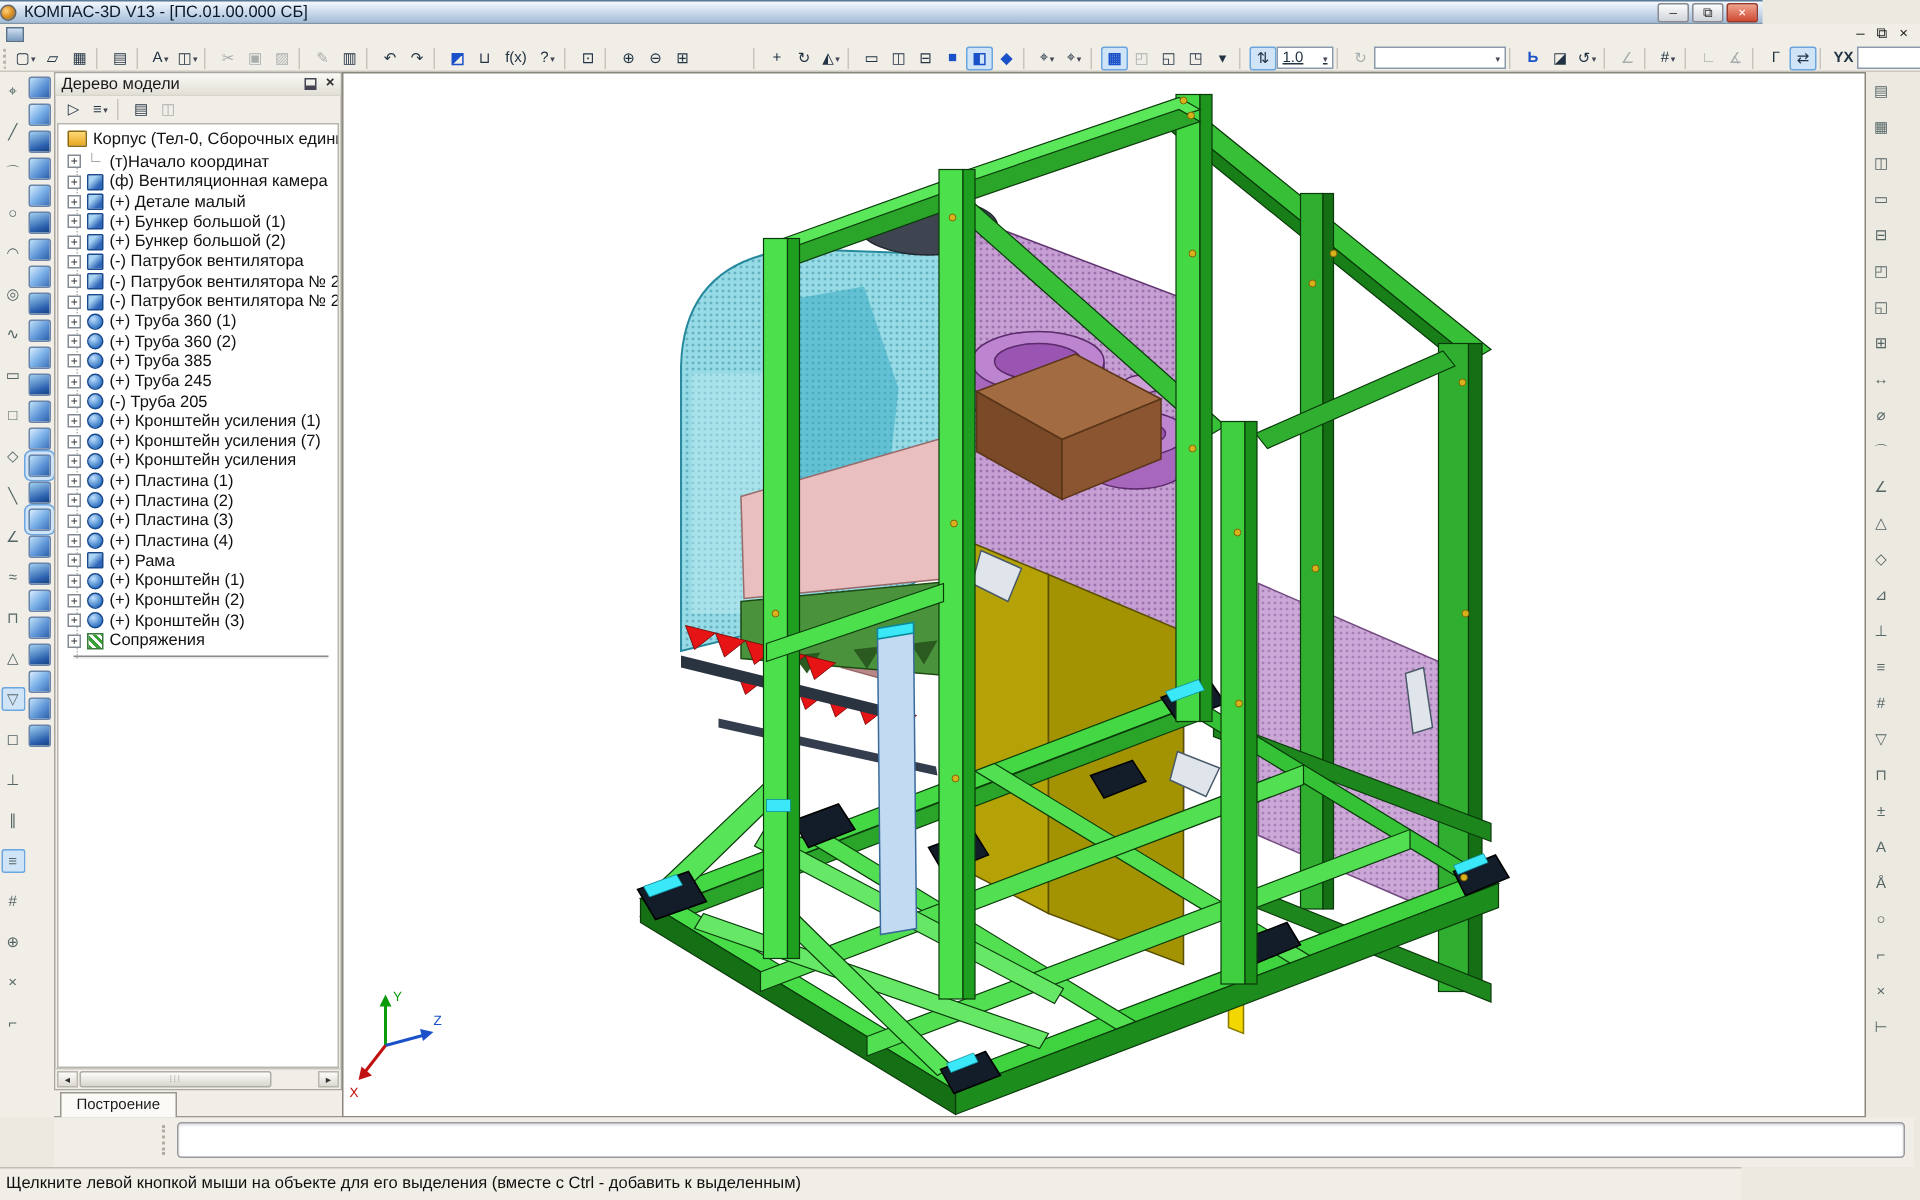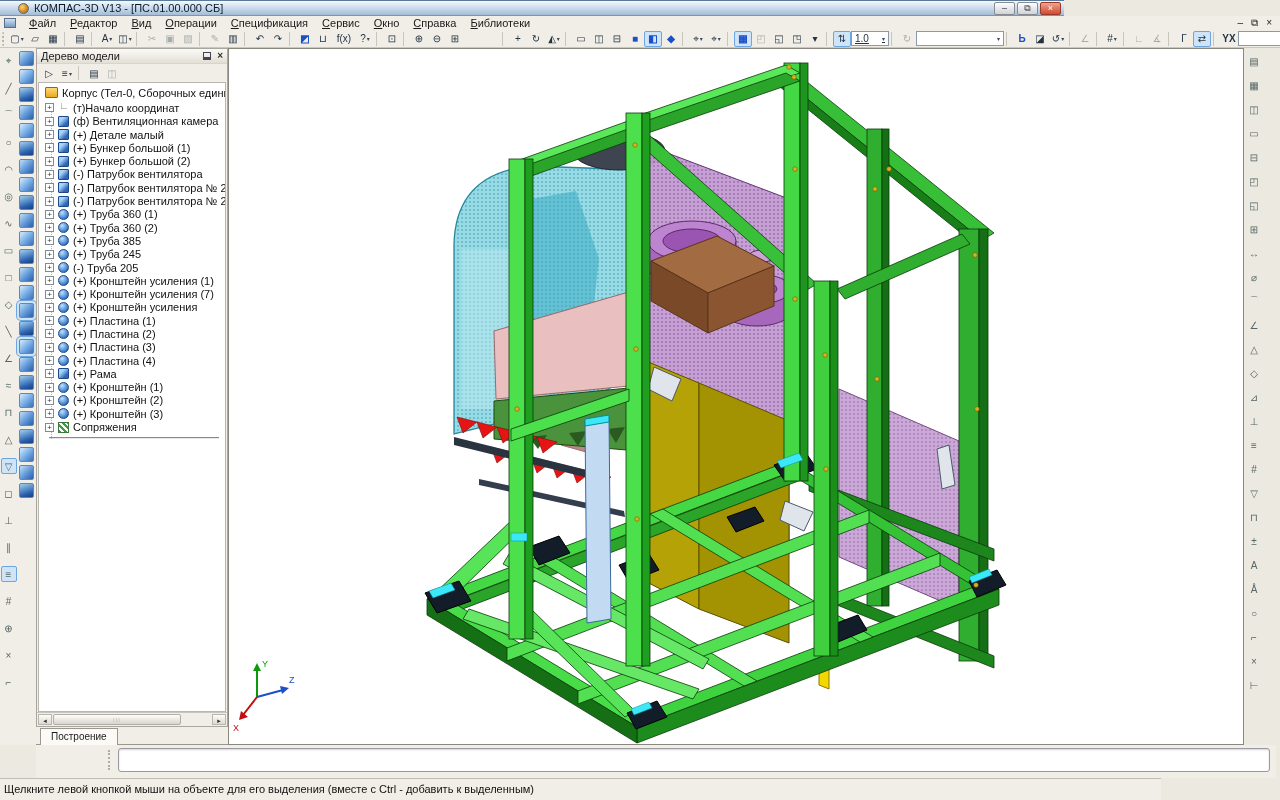--- a/index.html
+++ b/index.html
@@ -1,20 +1,20 @@
 <!DOCTYPE html>
 <html><head>
 <meta charset="utf-8">
 <style>
 *{box-sizing:border-box;margin:0;padding:0}
 html,body{width:1280px;height:800px;overflow:hidden}
 body{position:relative;font-family:"Liberation Sans",sans-serif;font-size:11px;color:#1a1a1a;background:#ece9e0}
 
 
-.titlebar{position:absolute;left:0;top:0;width:1064px;height:16px;background:linear-gradient(#f4f9fd,#cfdeee 45%,#a3bdd7);border-top:1px solid #5a7a9a;border-bottom:1px solid #7e96ac;display:flex;align-items:center;padding-left:18px}
+.titlebar{position:absolute;left:0;top:0;width:1175px;height:16px;background:linear-gradient(#f4f9fd,#cfdeee 45%,#a3bdd7);border-top:1px solid #5a7a9a;border-bottom:1px solid #7e96ac;display:flex;align-items:center;padding-left:0}
 .title-ico{width:11px;height:11px;border-radius:50%;background:radial-gradient(circle at 35% 35%,#ffd27a,#d88a1a 55%,#4a7ab0);border:1px solid #666;margin-right:5px;flex:none}
 .title-text{font-size:11px;color:#0a1a2a;line-height:14px}
 .winbtns{margin-left:auto;display:flex;gap:2px;padding-right:3px}
 .wbtn{width:21px;height:13px;border:1px solid #8a8a92;border-radius:2px;background:linear-gradient(#fdfdfd,#cfd4da);font-size:9px;line-height:10px;text-align:center;color:#333}
 .wbtn.close{background:linear-gradient(#f0a28e,#cf4b31);color:#fff;border-color:#9a3a2a}
 
 
 .menubar{position:absolute;left:0;top:16px;width:1280px;height:14px;background:#f0eee6;display:flex;align-items:center}
 .mdi-ico{width:12px;height:10px;margin:0 6px 0 4px;background:linear-gradient(#cfe0f0,#7a9cc0);border:1px solid #55718e;flex:none}
 .menu-item{display:inline-block;padding:0 7px;line-height:13px}
@@ -91,21 +91,20 @@
   <span class="title-text">КОМПАС-3D V13 - [ПС.01.00.000 СБ]</span>
   <span class="winbtns">
     <span class="wbtn">–</span>
     <span class="wbtn">⧉</span>
     <span class="wbtn close">×</span>
   </span>
 </div>
 
 <div class="menubar">
   <span class="mdi-ico"></span>
-  <span><span class="menu-item">Файл</span><span class="menu-item">Редактор</span><span class="menu-item">Вид</span><span class="menu-item">Операции</span><span class="menu-item">Спецификация</span><span class="menu-item">Сервис</span><span class="menu-item">Окно</span><span class="menu-item">Справка</span><span class="menu-item">Библиотеки</span></span>
   <span class="mdibtns">
     <span>–</span>
     <span>⧉</span>
     <span>×</span>
   </span>
 </div>
 
 <div class="toolbar2">
     <span class="ti t-grip"></span>
     <span class="ti arr">▢</span>

